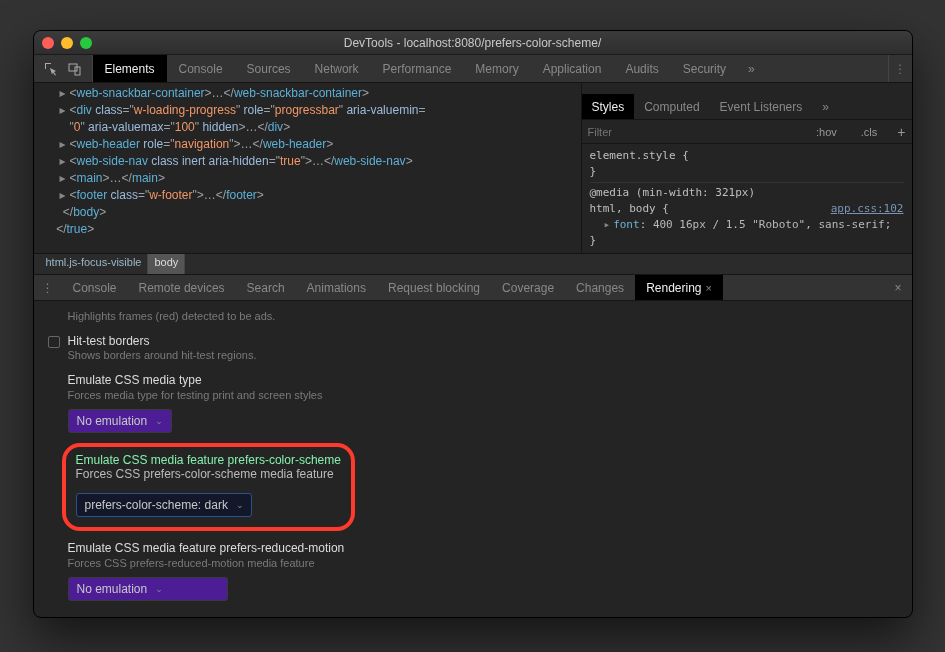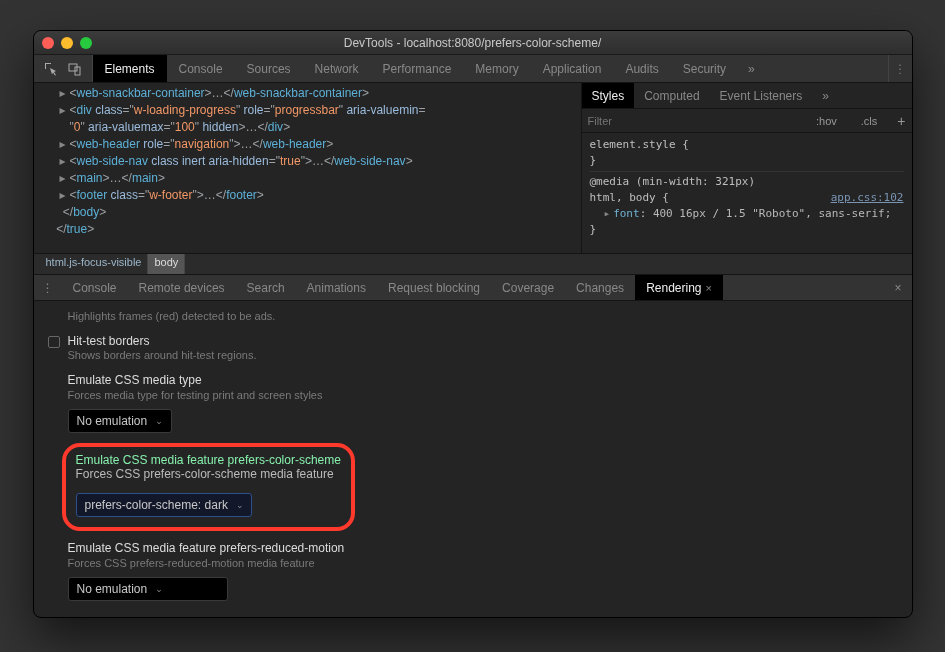--- a/index.html
+++ b/index.html
@@ -125,21 +125,21 @@
       width:10px;
       color:#888;
     }
     .tag{color:#5db0d7;}   
     .attr{color:#9bbbdc;}
     .val{color:#f29766;}   
     .punc{color:#9da2a6;}
 
     .right-pane{
       width:330px;
-      display:flex;flex-direction:column;
+      display:flex;flex-direction:column;justify-content:flex-end;
     }
     .subtabs{
       display:flex;align-items:center;
       height:26px;
       border-bottom:1px solid #141414;
       color:#888;
       font-size:12px;
     }
     .subtabs .sti{
       padding:0 10px;height:100%;display:flex;align-items:center;cursor:pointer;
@@ -213,21 +213,21 @@
     }
     .faded{color:#7a7a7a;font-size:11px;line-height:15px;}
 
     .setting{margin-top:10px;}
     .setting .title{color:#ddd;font-size:12px;}
     .setting .desc{color:#7a7a7a;font-size:11px;margin-top:2px;}
 
     .select{
       margin-top:8px;
       display:inline-flex;align-items:center;
-      background:#000000;
+      background:#4c1d95;
       border:1px solid #3a3a3a;
       border-radius:3px;
       padding:4px 8px;
       color:#c8c8c8;
       font-size:12px;
       cursor:pointer;
       min-width:80px;
       gap:8px;
     }
     .select .caret{color:#888;font-size:9px;}

